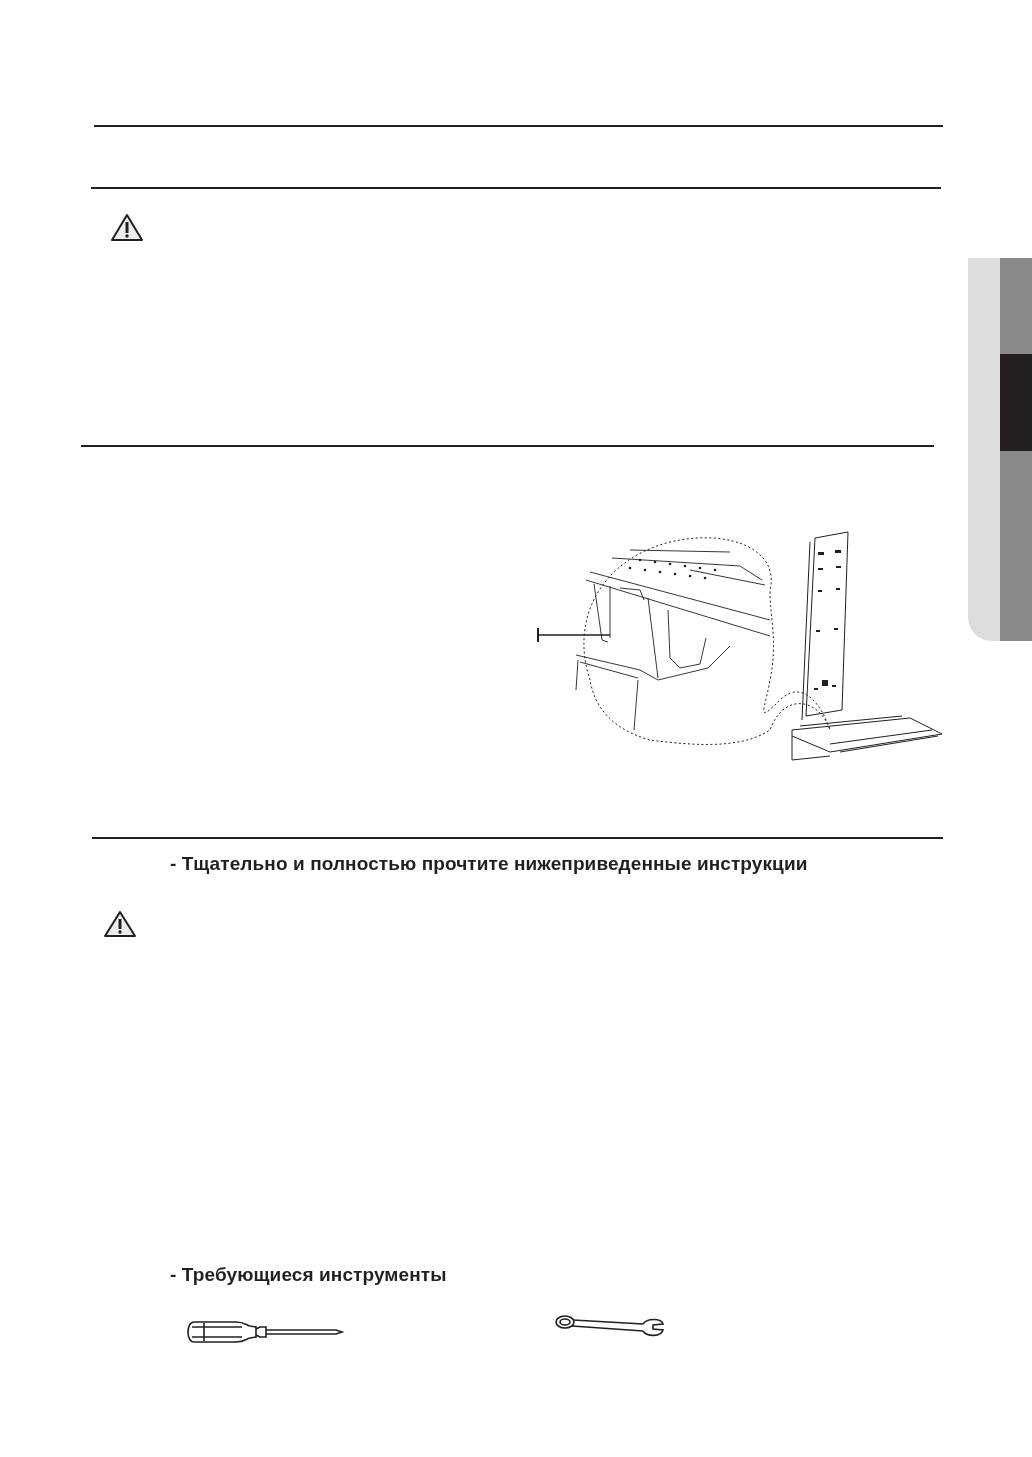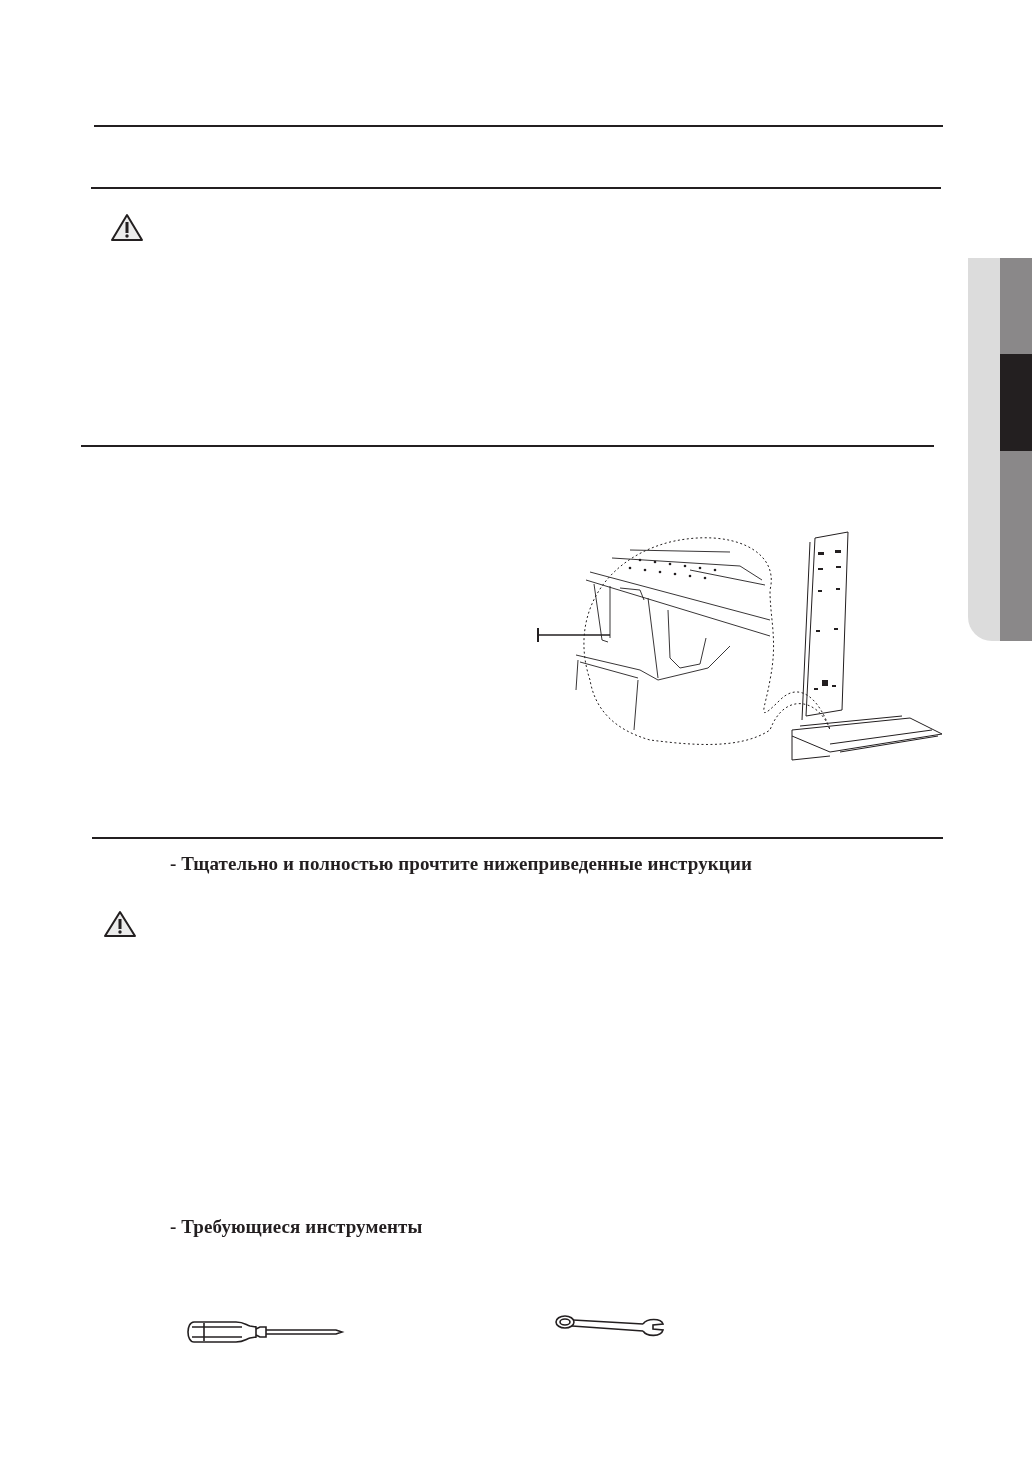--- a/index.html
+++ b/index.html
@@ -1,20 +1,20 @@
 <!DOCTYPE html>
 <html><head>
 <meta charset="utf-8">
 <style>
   html, body { margin: 0; padding: 0; background: #ffffff; }
   body { width: 1032px; height: 1457px; position: relative; overflow: hidden;
          font-family: "Liberation Sans", sans-serif; color: #231f20; }
   .rule { position: absolute; height: 2px; background: #231f20; }
   .warn { position: absolute; }
-  .heading { position: absolute; font-weight: bold; font-size: 19px; letter-spacing: 0.1px; white-space: nowrap; font-family: Liberation Serif, serif; }
+  .heading { position: absolute; font-weight: bold; font-size: 19px; letter-spacing: 0.1px; white-space: nowrap; }
   .sidetab { position: absolute; left: 968px; top: 258px; width: 64px; height: 383px; }
   .sidetab .light { position: absolute; left: 0; top: 0; width: 32px; height: 383px; background: #dcdcdc; border-bottom-left-radius: 24px; }
   .sidetab .strip { position: absolute; left: 32px; top: 0; width: 32px; height: 383px; background: #8a8889; }
   .sidetab .active { position: absolute; left: 32px; top: 96px; width: 32px; height: 97px; background: #231f20; }
   .illus { position: absolute; }
 </style>
 </head>
 <body>
 
 <div class="rule" style="left:94px;top:125px;width:849px;"></div>
@@ -98,21 +98,21 @@
 </svg>
 
 <div class="heading" style="left:170px;top:853px;">- Тщательно и полностью прочтите нижеприведенные инструкции</div>
 
 <svg class="warn" style="left:103px;top:910px;" width="34" height="28" viewBox="0 0 34 28">
   <path d="M17 2 L32 26 L2 26 Z" fill="#ececec" stroke="#231f20" stroke-width="2" stroke-linejoin="round"></path>
   <rect x="15.5" y="9" width="3" height="10" fill="#231f20"></rect>
   <circle cx="17" cy="22" r="1.7" fill="#231f20"></circle>
 </svg>
 
-<div class="heading" style="left:170px;top:1216px;">- Требующиеся инструменты</div>
+<div class="heading" style="left:170px;top:1264px;">- Требующиеся инструменты</div>
 
 <svg class="illus" style="left:184px;top:1317px;" width="165" height="30" viewBox="0 0 165 30">
   <g fill="none" stroke="#231f20" stroke-width="1.6">
     <path d="M10 5 L52 5 C60 5 62 8 66 9 L72 10 L72 20 L66 21 C62 22 60 25 52 25 L10 25 C2 25 2 5 10 5 Z"></path>
     <path d="M20 6 L20 24"></path>
     <path d="M8 10 L58 10"></path>
     <path d="M8 20 L58 20"></path>
     <path d="M72 12 L76 10 L82 10 L82 20 L76 20 L72 18"></path>
     <path d="M82 13 L152 13 L158 15 L152 17 L82 17"></path>
   </g>

